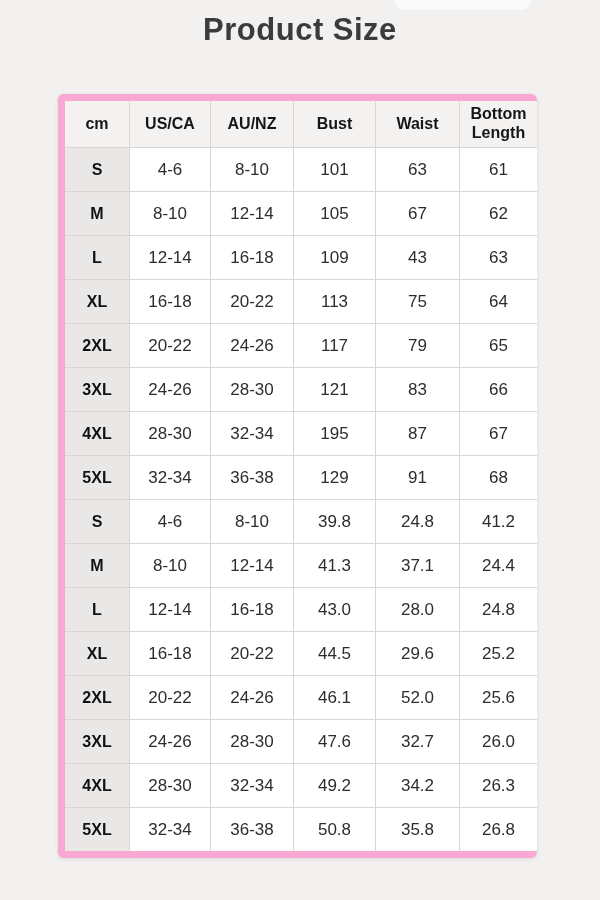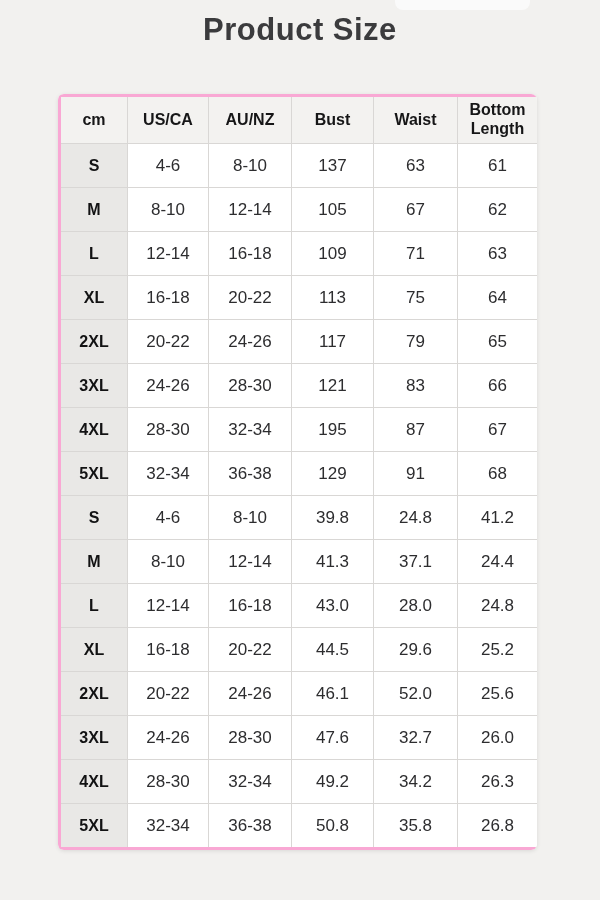--- a/index.html
+++ b/index.html
@@ -40,21 +40,21 @@
     width: 479px;
     border-radius: 6px;
     overflow: hidden;
     box-shadow: 0 1px 4px rgba(0,0,0,0.10);
     background: #ffffff;
   }
   table.size-table {
     width: 479px;
     table-layout: fixed;
     border-collapse: collapse;
-    border: 3px solid #f9a8d4;
+    border: 7px solid #f9a8d4;
   }
   table.size-table col.c1 { width: 68px; }
   table.size-table col.c2 { width: 81px; }
   table.size-table col.c3 { width: 83px; }
   table.size-table col.c4 { width: 82px; }
   table.size-table col.c5 { width: 84px; }
   table.size-table col.c6 { width: 81px; }
   table.size-table th,
   table.size-table td {
     border: 1px solid #d9d7d5;
@@ -110,38 +110,38 @@
           <th>US/CA</th>
           <th>AU/NZ</th>
           <th>Bust</th>
           <th>Waist</th>
           <th>Bottom Length</th>
         </tr>
         <tr>
           <td class="size-cell">S</td>
           <td>4-6</td>
           <td>8-10</td>
-          <td>137</td>
+          <td>101</td>
           <td>63</td>
           <td>61</td>
         </tr>
         <tr>
           <td class="size-cell">M</td>
           <td>8-10</td>
           <td>12-14</td>
           <td>105</td>
           <td>67</td>
           <td>62</td>
         </tr>
         <tr>
           <td class="size-cell">L</td>
           <td>12-14</td>
           <td>16-18</td>
           <td>109</td>
-          <td>71</td>
+          <td>43</td>
           <td>63</td>
         </tr>
         <tr>
           <td class="size-cell">XL</td>
           <td>16-18</td>
           <td>20-22</td>
           <td>113</td>
           <td>75</td>
           <td>64</td>
         </tr>

